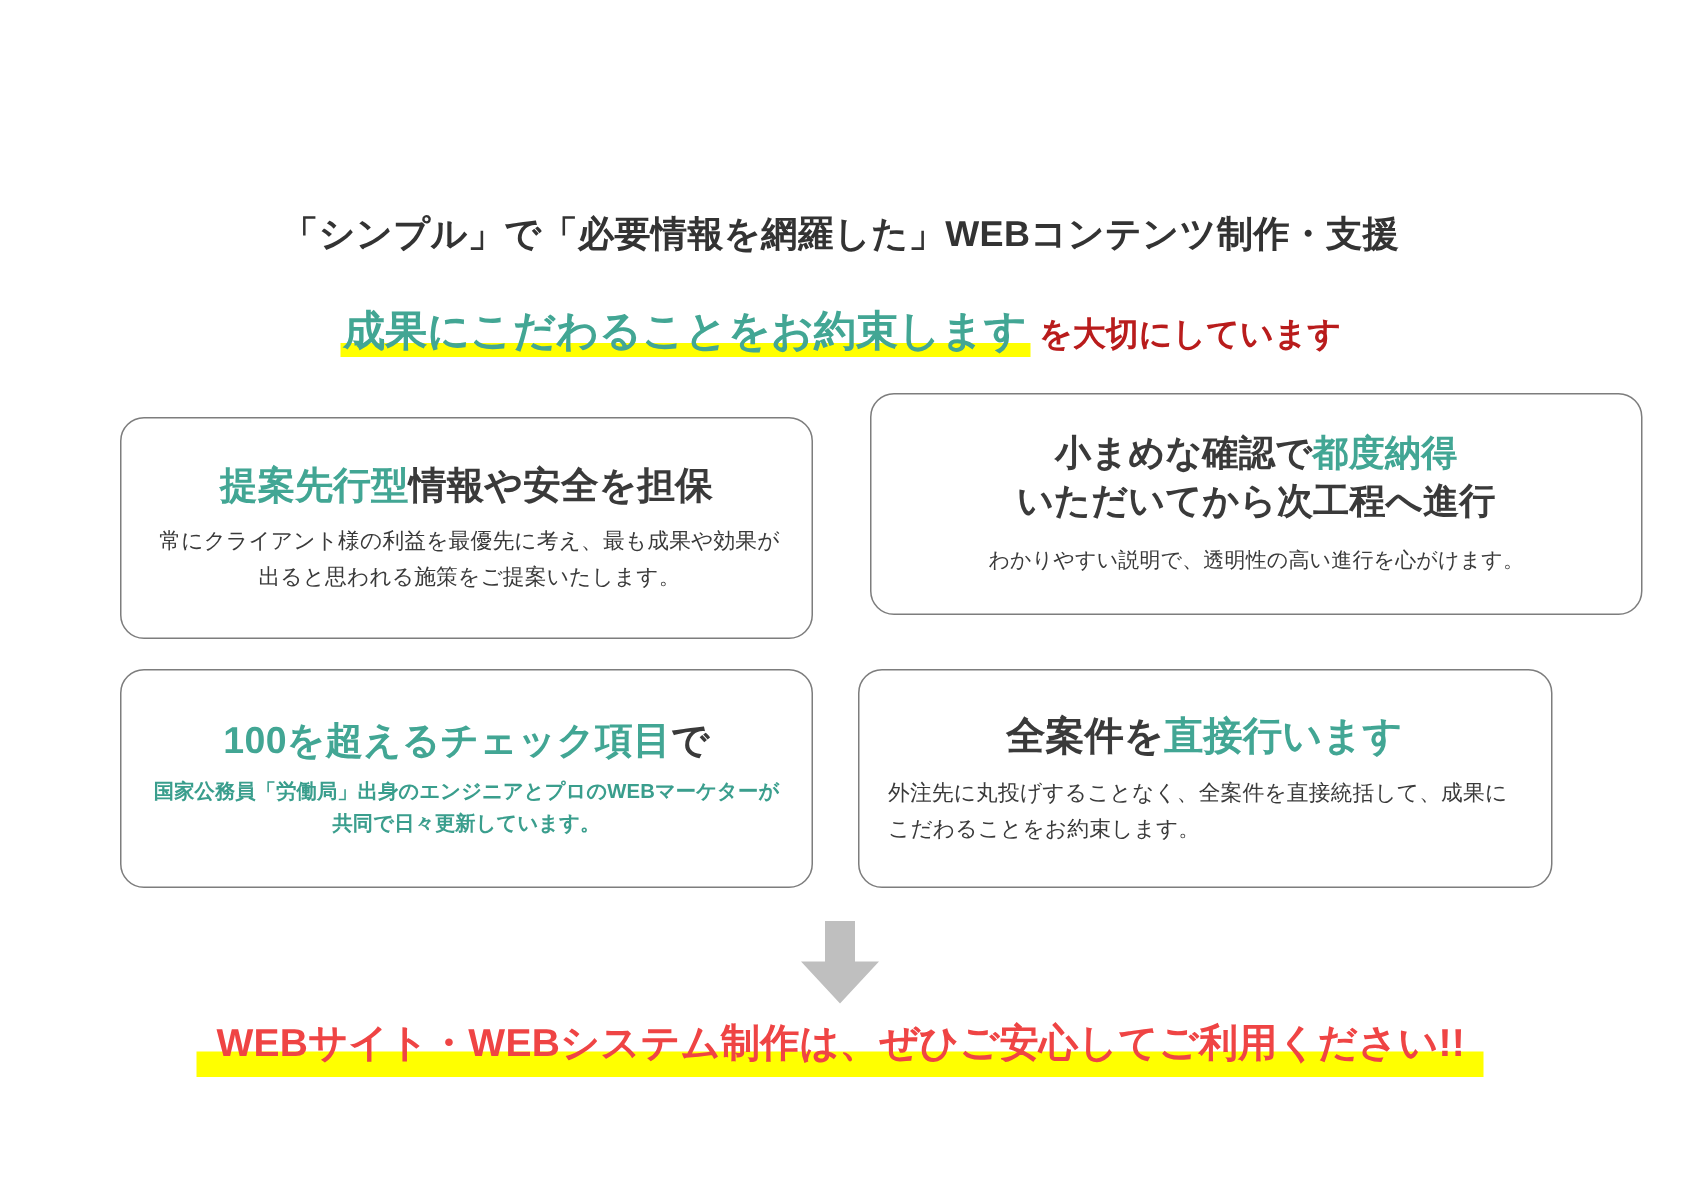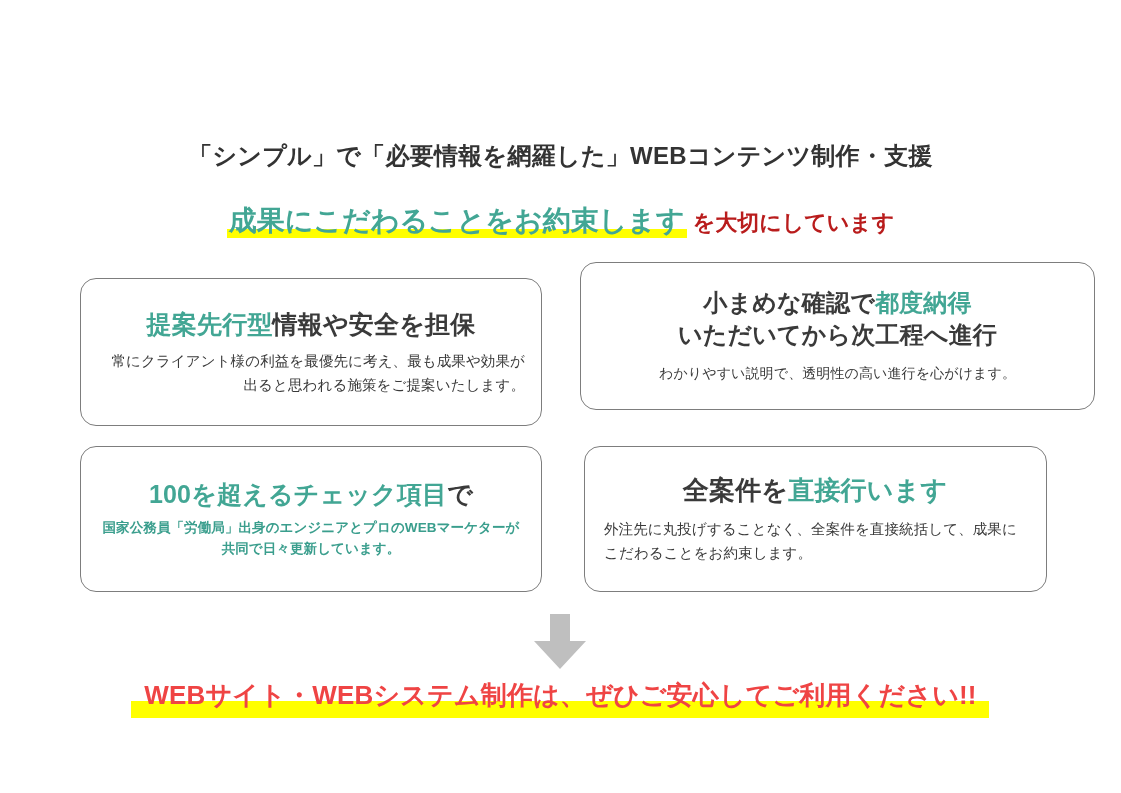--- a/index.html
+++ b/index.html
@@ -92,21 +92,21 @@
     display: flex;
     flex-direction: column;
     justify-content: center;
     align-items: center;
     text-align: center;
     padding: 6px 16px;
   }
   .card-1 { left: 80px;  top: 278px; width: 462px; height: 148px; }
   .card-2 { left: 580px; top: 262px; width: 515px; height: 148px; }
   .card-3 { left: 80px;  top: 446px; width: 462px; height: 146px; }
-  .card-4 { left: 584px; top: 446px; width: 463px; height: 146px; padding-left: 15px; }
+  .card-4 { left: 572px; top: 446px; width: 463px; height: 146px; padding-left: 15px; }
 
   .card-heading {
     font-size: 25px;
     font-weight: bold;
     color: #3a3a3a;
     line-height: 1.35;
     letter-spacing: 0.2px;
   }
   .card-heading .accent { color: #42a694; }
 
@@ -114,21 +114,21 @@
     font-size: 14.5px;
     font-weight: normal;
     color: #3a3a3a;
     line-height: 1.65;
     letter-spacing: 0.1px;
   }
 
   
   .card-1 .card-body {
     align-self: flex-start;
-    text-align: right;
+    text-align: center;
     margin-top: 8px;
     padding-left: 4px;
   }
   .card-1 .card-heading { margin-top: 2px; }
 
   .card-2 .card-heading { font-size: 24px; }
   .card-2 .card-body { margin-top: 10px; font-size: 14px; }
 
   .card-3 .card-heading { font-size: 25px; }
   .card-3 .card-body {

